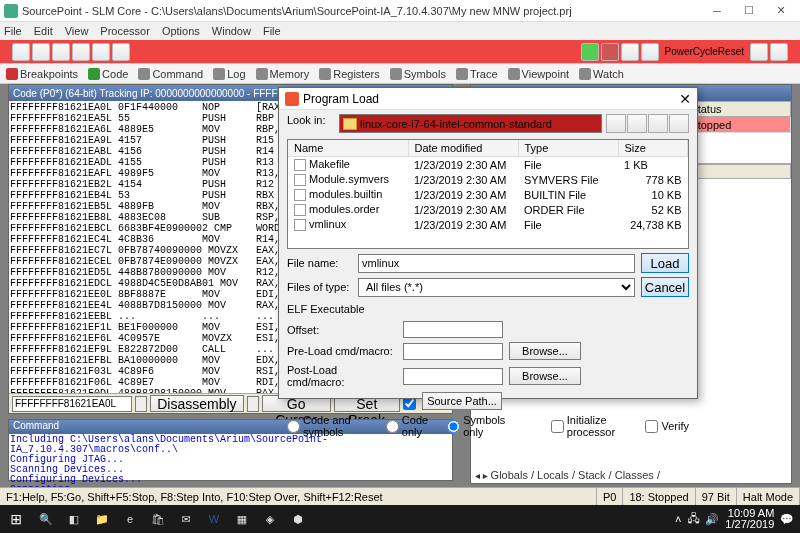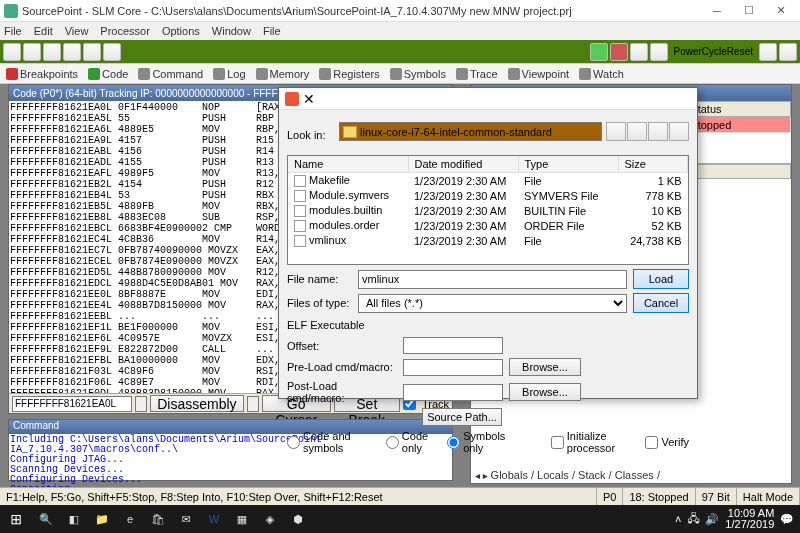--- a/index.html
+++ b/index.html
@@ -4,21 +4,21 @@
 <style>
 *{box-sizing:border-box;margin:0;padding:0;font-family:Tahoma,Arial,sans-serif;font-size:11px}
 body{background:#f0f0f0;width:800px;height:533px;overflow:hidden;position:relative}
 .titlebar{height:22px;background:#fff;border-bottom:1px solid #ddd;display:flex;align-items:center;padding:0 4px}
 .titlebar .icon{width:14px;height:14px;background:#4a8;margin-right:4px;border-radius:2px}
 .titlebar .title{flex:1;font-size:11px;color:#333}
 .winbtns{display:flex;gap:2px}
 .winbtn{width:30px;height:18px;display:flex;align-items:center;justify-content:center;font-size:11px;color:#555}
 .menubar{height:18px;background:#f0f0f0;display:flex;align-items:center;padding:0 4px;gap:12px;font-size:11px;color:#333}
 .menubar span{cursor:default}
-.toolbar{height:24px;background:#4d7c0f;border-bottom:1px solid #ccc;display:flex;align-items:center;padding:0 3px;gap:2px}
+.toolbar{height:24px;background:#ef4444;border-bottom:1px solid #ccc;display:flex;align-items:center;padding:0 12px;gap:2px}
 .tbtn{width:18px;height:18px;border:1px solid #bbb;background:linear-gradient(#fafafa,#e6e6e6);border-radius:2px}
 .toolbar2{height:20px;background:#f4f4f4;border-bottom:1px solid #ccc;display:flex;align-items:center;padding:0 6px;gap:10px;font-size:11px;color:#333}
 .toolbar2 .tgrp{display:flex;align-items:center;gap:2px}
 .toolbar2 .tico{width:12px;height:12px;background:#888;border-radius:2px}
 .workspace{position:absolute;top:84px;left:0;right:0;bottom:46px;background:#808080}
 .codewin{position:absolute;left:8px;top:0;width:445px;height:330px;background:#fff;border:1px solid #666}
 .codewin .hdr{height:16px;background:linear-gradient(#6a8cc0,#4a6a9a);color:#fff;font-size:10px;padding:1px 4px;display:flex;align-items:center}
 .codewin .body{height:calc(100% - 36px);overflow:hidden;font-family:'Courier New',monospace;font-size:10px;line-height:11px;padding:1px;color:#000;white-space:pre}
 .codewin .ftr{height:20px;background:#ece9d8;border-top:1px solid #aaa;display:flex;align-items:center;gap:3px;padding:0 3px}
 .codewin .ftr input[type=text]{width:120px;height:16px;font-size:10px;padding:0 2px;border:1px solid #7a7a7a}
@@ -31,35 +31,35 @@
 .vpwin .tabs{position:absolute;bottom:2px;left:4px;font-size:10px;color:#333}
 .valcol{font-family:'Courier New',monospace;font-size:10px;line-height:11px;padding:2px}
 .cmdwin{position:absolute;left:8px;bottom:6px;width:445px;height:62px;background:#fff;border:1px solid #666}
 .cmdwin .hdr{height:14px;background:linear-gradient(#6a8cc0,#4a6a9a);color:#fff;font-size:10px;padding:0 4px}
 .cmdwin .body{font-family:'Courier New',monospace;font-size:10px;line-height:10px;color:#0000cc;padding:1px;white-space:pre-wrap;overflow:hidden}
 .dialog{position:absolute;left:278px;top:87px;width:420px;height:312px;background:#f0f0f0;border:1px solid #666;box-shadow:3px 3px 8px rgba(0,0,0,.3);z-index:100}
 .dialog .dhdr{height:22px;background:#fff;display:flex;align-items:center;padding:0 6px;border-bottom:1px solid #ddd}
 .dialog .dhdr .dico{width:14px;height:14px;background:#e53;margin-right:4px;border-radius:2px}
 .dialog .dhdr .dtitle{flex:1;font-size:12px}
 .dialog .dhdr .dclose{font-size:14px;cursor:default}
-.lookrow{display:flex;align-items:flex-end;padding:12px 8px;gap:4px}
+.lookrow{display:flex;align-items:flex-start;padding:4px 8px;gap:4px}
 .lookrow .lbl{width:48px;font-size:11px}
-.lookcombo{flex:1;height:19px;border:1px solid #7a7a7a;background:#a16207;display:flex;align-items:center;padding:0 3px;font-size:11px}
+.lookcombo{flex:1;height:19px;border:1px solid #7a7a7a;background:#b91c1c;display:flex;align-items:center;padding:0 3px;font-size:11px}
 .lookcombo .fico{width:14px;height:12px;background:#f7d774;border:1px solid #c8a030;margin-right:3px}
 .lookbtns{display:flex;gap:1px}
 .lookbtns .lb{width:20px;height:19px;border:1px solid #aaa;background:linear-gradient(#fafafa,#e6e6e6)}
 .filelist{margin:2px 8px;height:110px;background:#fff;border:1px solid #7a7a7a;overflow:auto}
 .filelist table{width:100%;font-size:11px;border-collapse:collapse}
 .filelist th{background:#f4f4f4;border-bottom:1px solid #ddd;border-right:1px solid #ddd;text-align:left;padding:2px 6px;font-weight:normal;position:sticky;top:0}
 .filelist td{padding:1px 6px}
 .filelist .fileico{display:inline-block;width:12px;height:12px;border:1px solid #999;background:#fff;margin-right:3px;vertical-align:middle}
 .formrow{display:flex;align-items:center;padding:2px 8px;gap:6px}
 .formrow .lbl{width:65px;font-size:11px}
 .formrow input[type=text],.formrow select{flex:1;height:19px;border:1px solid #7a7a7a;font-size:11px;padding:0 3px;background:#fff}
-.formrow .fbtn{width:56px;height:20px;border:1px solid #0078d7;background:linear-gradient(#e8f0fb,#cde3f8);font-size:11px}
+.formrow .fbtn{width:48px;height:20px;border:1px solid #0078d7;background:linear-gradient(#e8f0fb,#cde3f8);font-size:13px}
 .section{padding:4px 8px;font-size:11px}
 .elfrow{display:flex;align-items:center;padding:2px 8px;gap:6px}
 .elfrow .lbl{width:110px;font-size:11px}
 .elfrow input{width:100px;height:17px;border:1px solid #7a7a7a;font-size:11px;padding:0 2px}
 .elfrow button{width:72px;height:18px;font-size:11px;border:1px solid #7a7a7a;background:linear-gradient(#fafafa,#e6e6e6)}
 .loadtype{padding:2px 8px;font-size:11px;display:flex;gap:30px}
 .loadtype .col{display:flex;flex-direction:row;gap:2px}
 .loadtype label{display:flex;align-items:center;gap:3px}
 .statusbar{position:absolute;left:0;right:0;bottom:28px;height:18px;background:#ece9d8;border-top:1px solid #aaa;font-size:10px;display:flex;align-items:center}
 .statusbar .cell{border-right:1px solid #aaa;padding:0 6px;height:100%;display:flex;align-items:center}
@@ -243,20 +243,21 @@
 Connecting...
 Loading Command Language Extensions: C:\Users\alans\Documents\Arium\SourcePoint-I
 P0&gt;
 P0&gt;</div>
   </div>
 </div>
 
 <div class="dialog">
   <div class="dhdr">
     <div class="dico"></div>
+    <div class="dtitle">Program Load</div>
     <div class="dclose">✕</div>
   </div>
   <div class="lookrow">
     <div class="lbl">Look in:</div>
     <div class="lookcombo">
       <div class="fico"></div>
       <span>linux-core-i7-64-intel-common-standard</span>
     </div>
     <div class="lookbtns">
       <div class="lb"></div>
@@ -273,21 +274,21 @@
         <th style="width:110px">Date modified</th>
         <th style="width:100px">Type</th>
         <th>Size</th>
       </tr>
       </tbody>
         <tbody id="filetbody">
           <tr>
             <td><span class="fileico"></span>Makefile</td>
             <td>1/23/2019 2:30 AM</td>
             <td>File</td>
-            <td style="text-align:right">1 KB</td>
+            <td style="text-align:left">1 KB</td>
           </tr>
           <tr>
             <td><span class="fileico"></span>Module.symvers</td>
             <td>1/23/2019 2:30 AM</td>
             <td>SYMVERS File</td>
             <td style="text-align:right">778 KB</td>
           </tr>
           <tr>
             <td><span class="fileico"></span>modules.builtin</td>
             <td>1/23/2019 2:30 AM</td>

